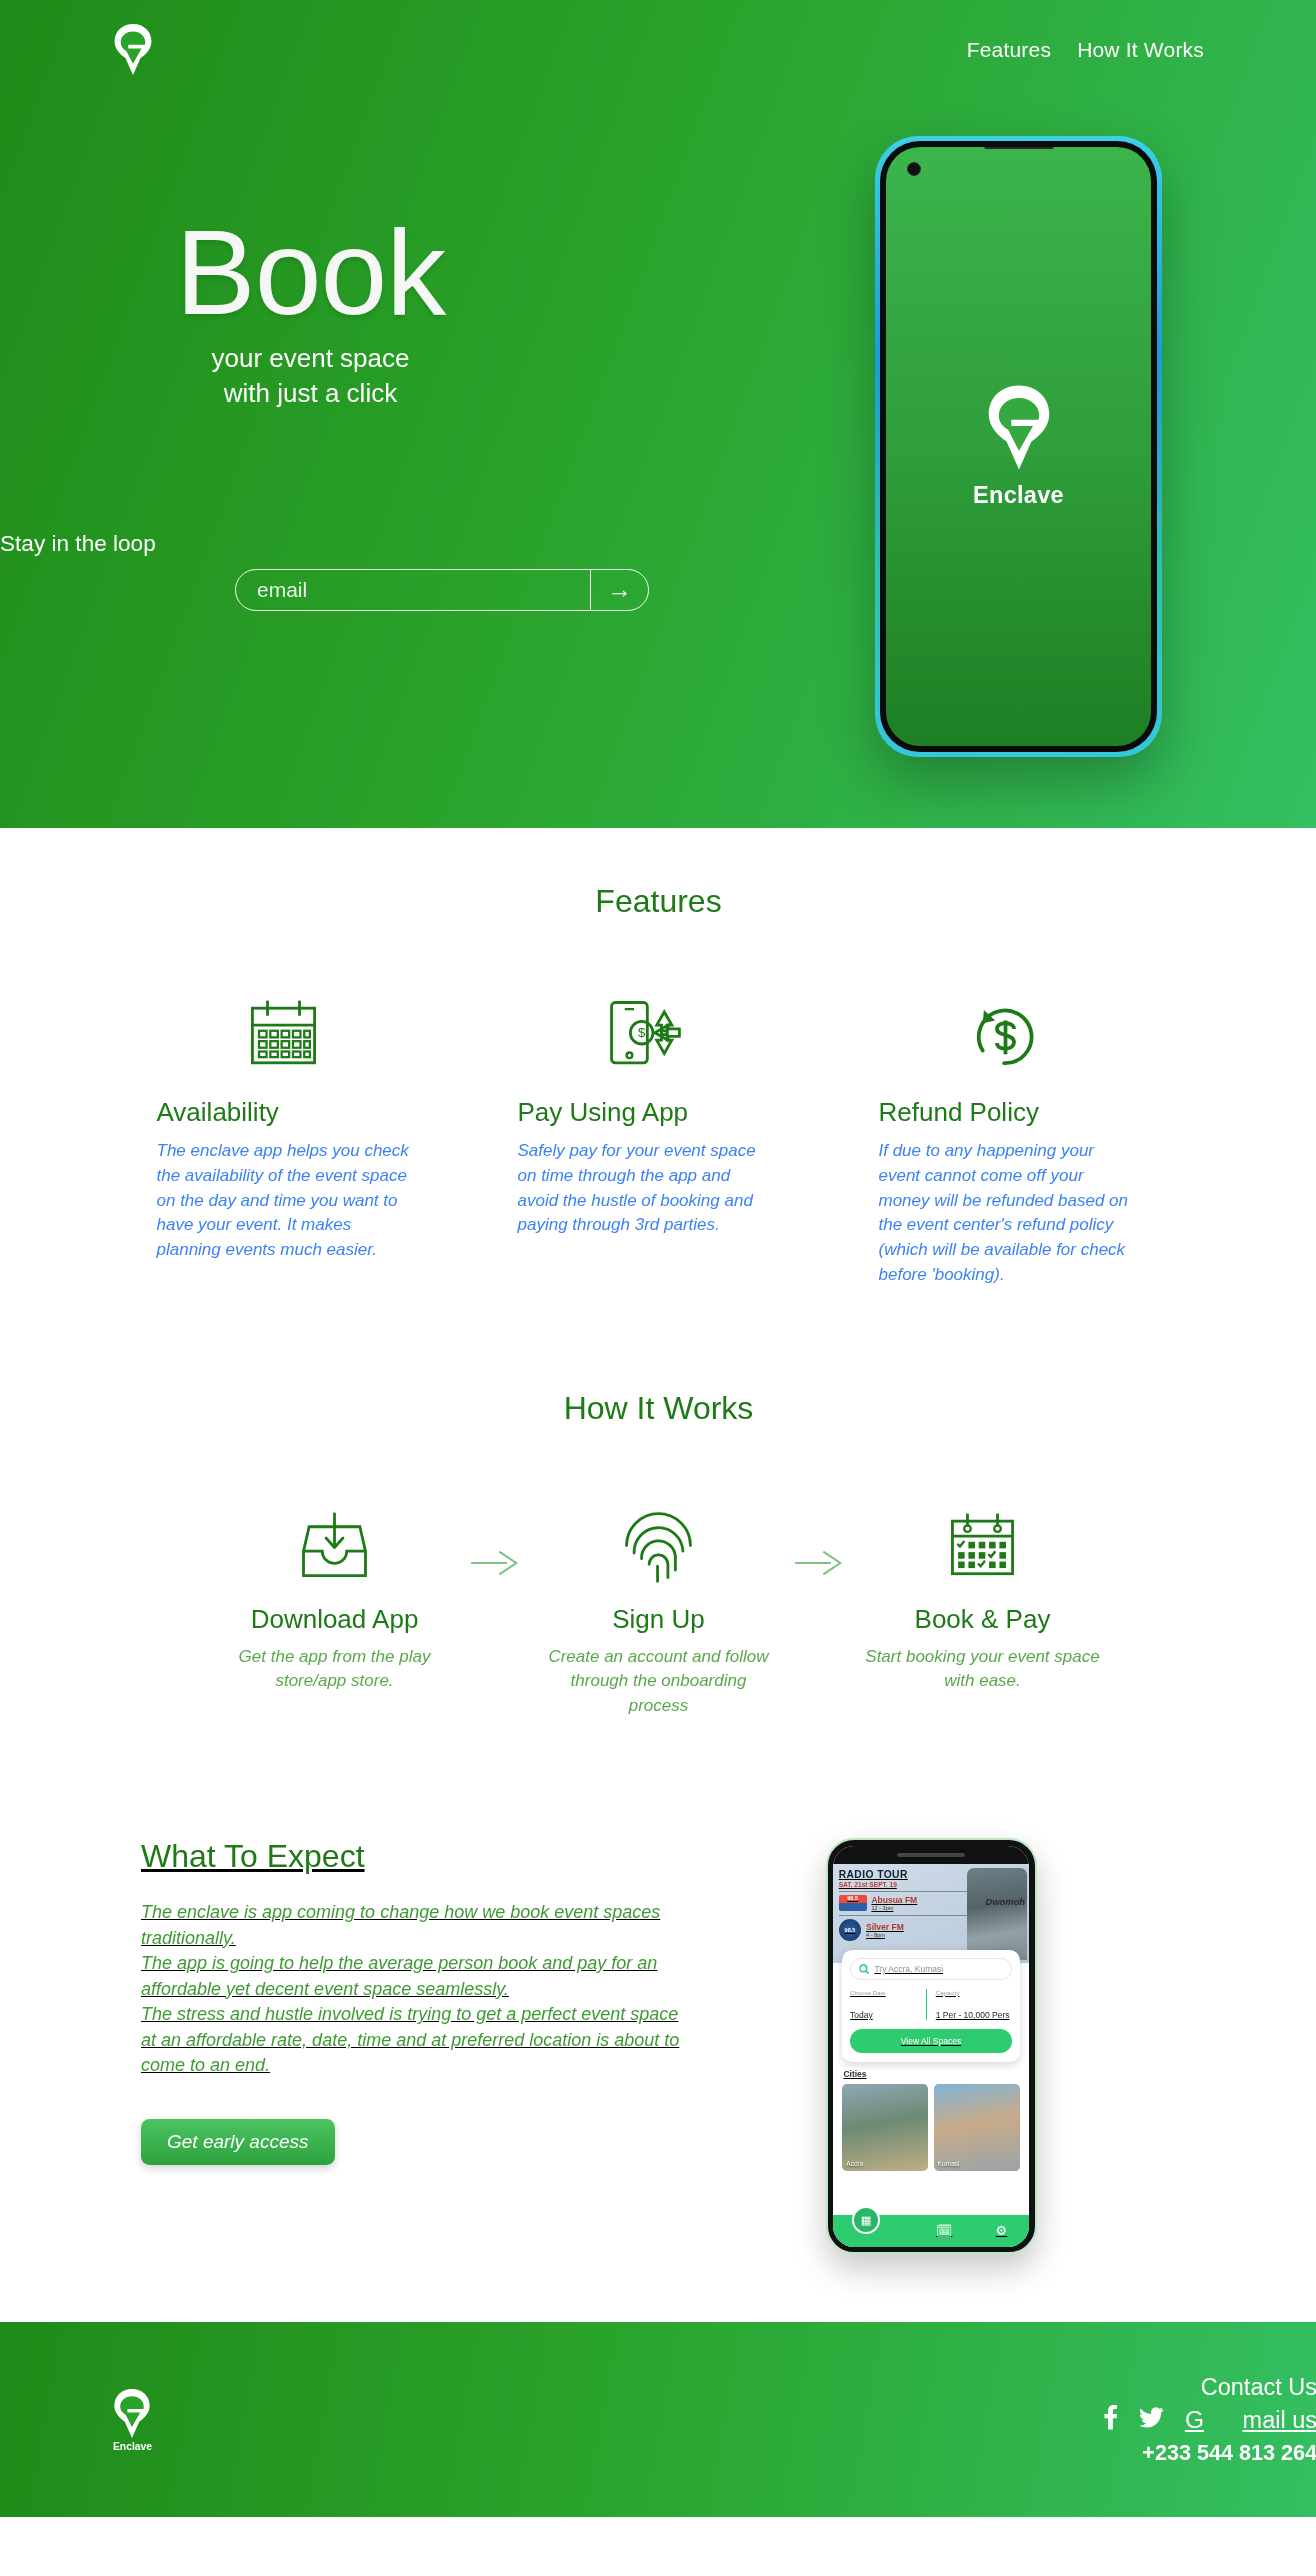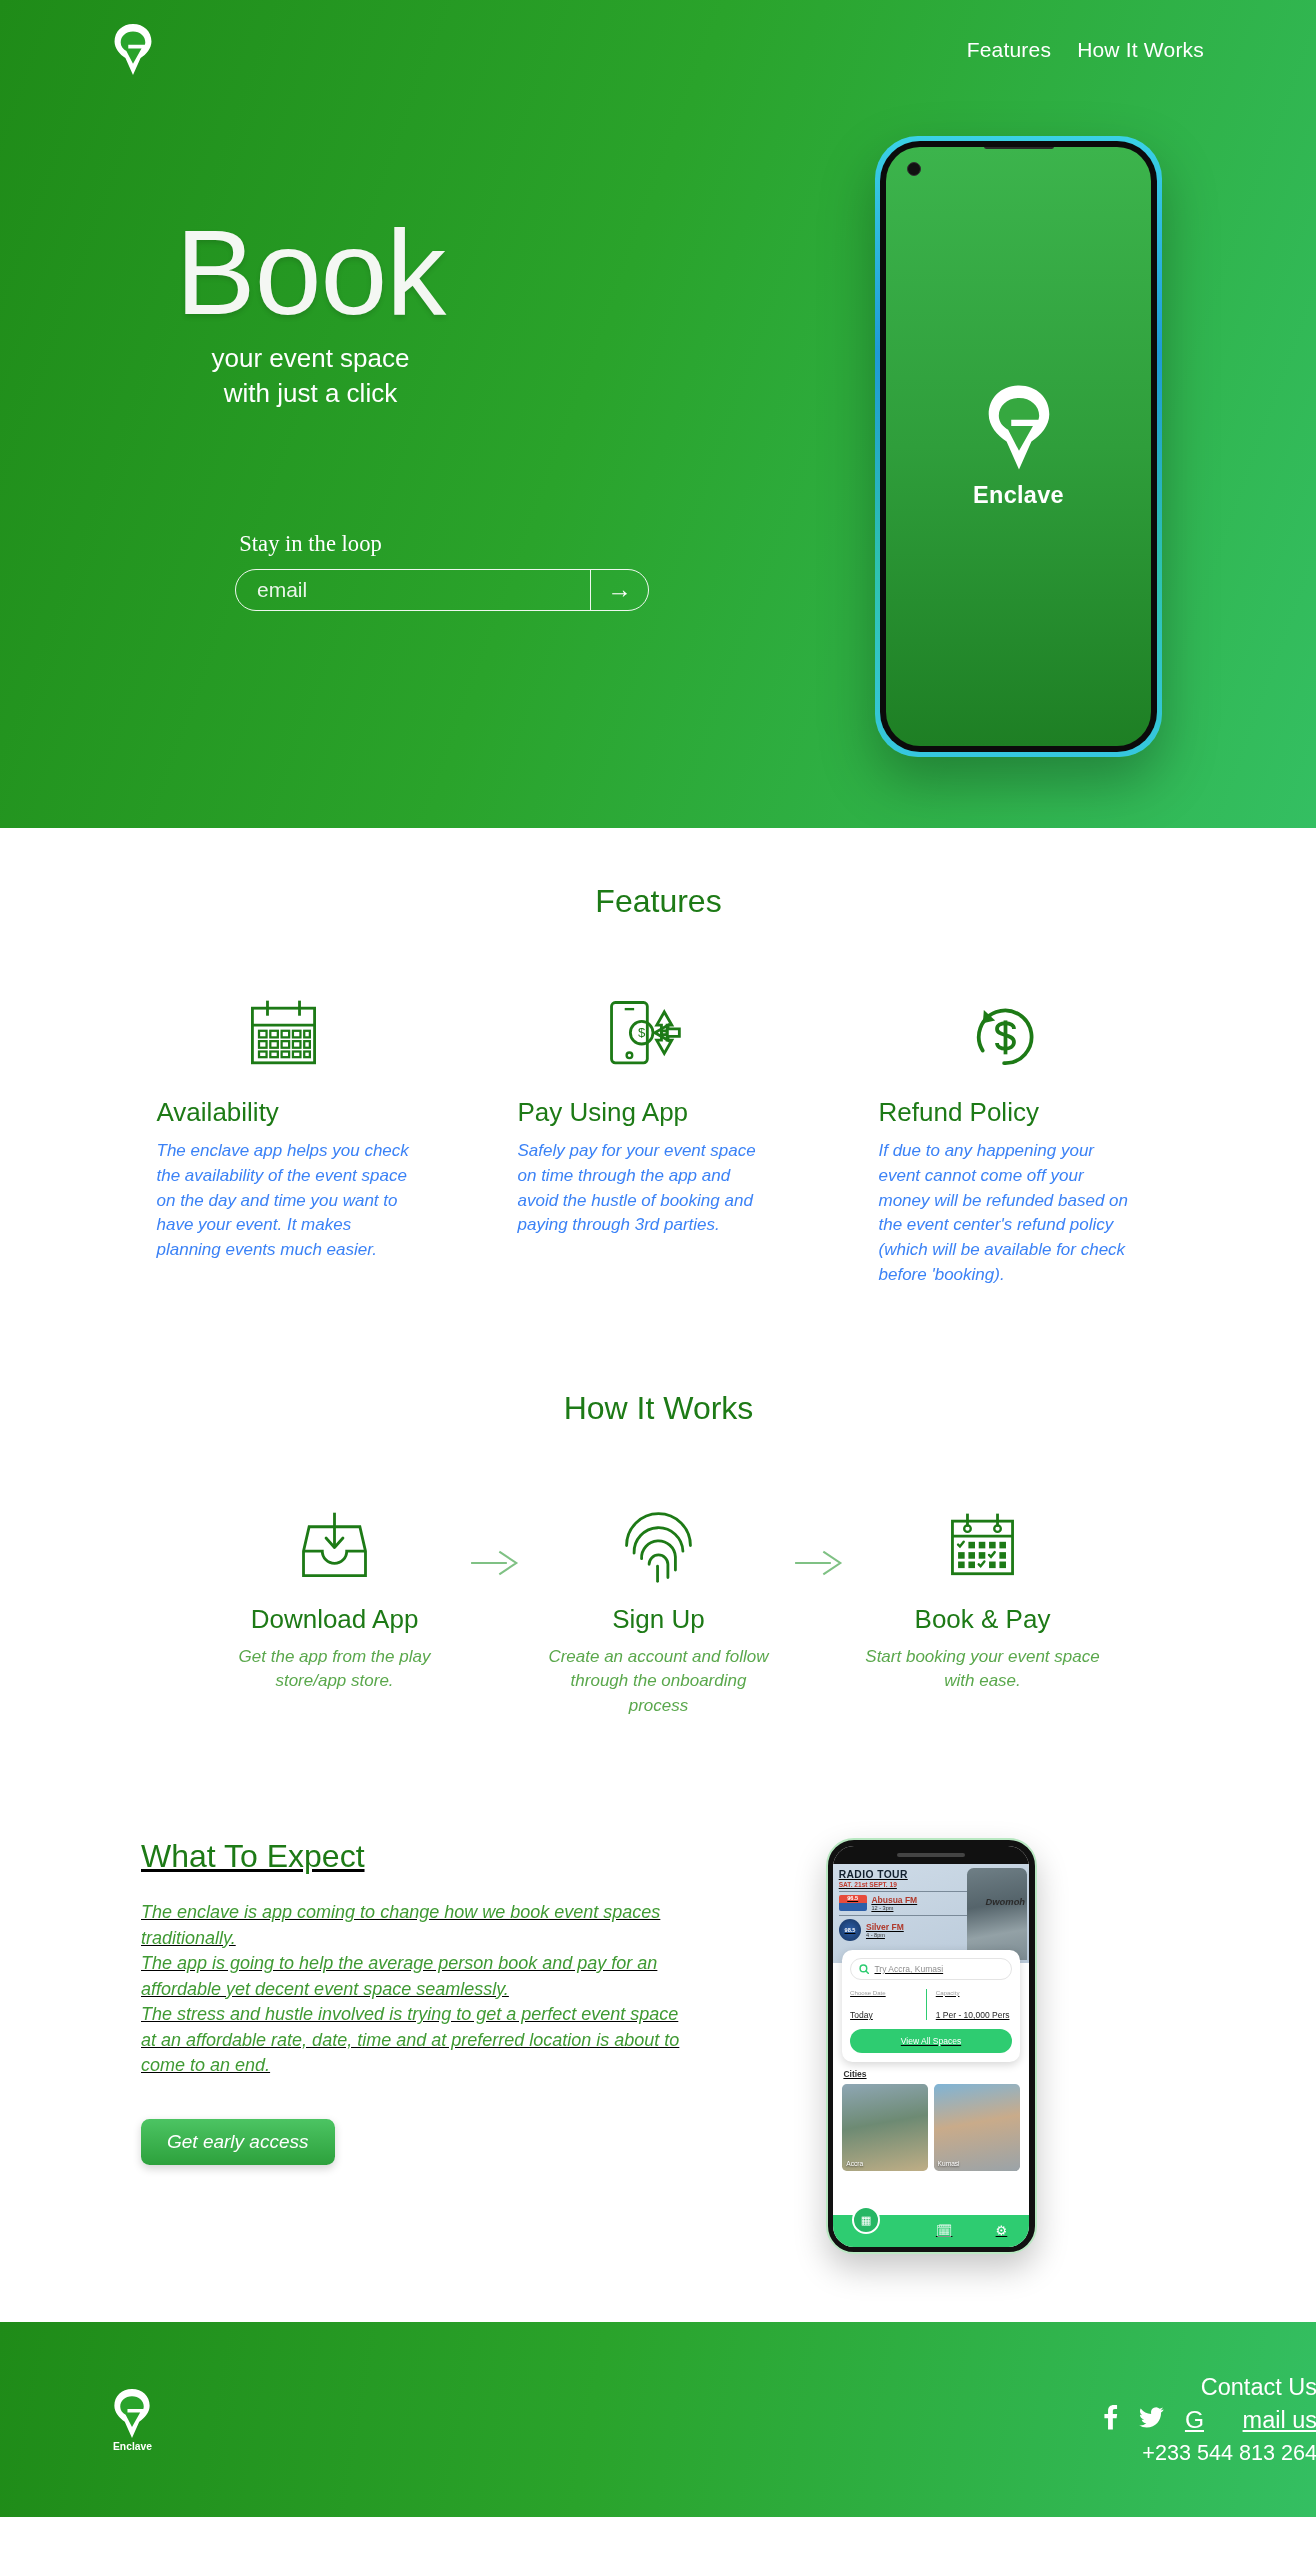--- a/index.html
+++ b/index.html
@@ -32,22 +32,22 @@
     position:absolute; left:0; top:212px; width:621px; text-align:center;
   }
   .hero-title {
     font-size:120px; line-height:1.0; color:#f4f7f3; font-weight:400;
     letter-spacing:-0.9px; text-shadow:0 2.8px 5.6px rgba(0,0,0,.12);
   }
   .hero-sub {
     margin-top:9.4px; font-size:26px; line-height:1.35; color:#ffffff; font-weight:400;
   }
   .loop-label {
-    position:absolute; left:0; top:531px; width:621px; text-align:center;
-    font-size:22.6px; color:#ffffff;font-family:Liberation Serif, serif;
+    position:absolute; left:0; top:531px; width:621px; 
+    font-size:22.6px; color:#ffffff;
   }
   .email-form {
     position:absolute; left:235px; top:569px;
     width:414px; height:42px;
     border:1.9px solid rgba(255,255,255,.92); border-radius:22.6px;
     display:flex; align-items:stretch; overflow:hidden;
   }
   .email-input {
     flex:1; background:transparent; border:none; outline:none;
     padding:0 21px; font-size:21px; color:#ffffff;
@@ -241,21 +241,21 @@
   }
   .footer-logo { width:38px; height:51px; position:relative; }
   .footer-brand {
     font-size:10.3px; color:#fff; font-weight:bold; text-align:center; margin-top:2.8px;
   }
   .footer-center {
     position:absolute; left:0; right:0; text-align:right; color:#fff;
   }
   .f-contact { font-size:23.5px; }
   .f-mail { font-size:23.5px; text-decoration:underline; color:#fff; display:block; margin-top:5.6px; }
-  .f-phone { font-size:21.6px; margin-top:5.6px; }
+  .f-phone { font-size:21.6px; margin-top:5.6px;font-weight:bold; }
   .socials { margin-left:auto; display:flex; gap:21px; align-items:center; z-index:2; }
   .soc { color:#fff; font-size:24.5px; line-height:1; }
 </style>
 </head>
 <body>
 
 <section class="hero">
   <nav class="nav">
     <div class="logo-mark">
       <svg viewBox="0 0 42 56" width="40" height="53" aria-hidden="true">

